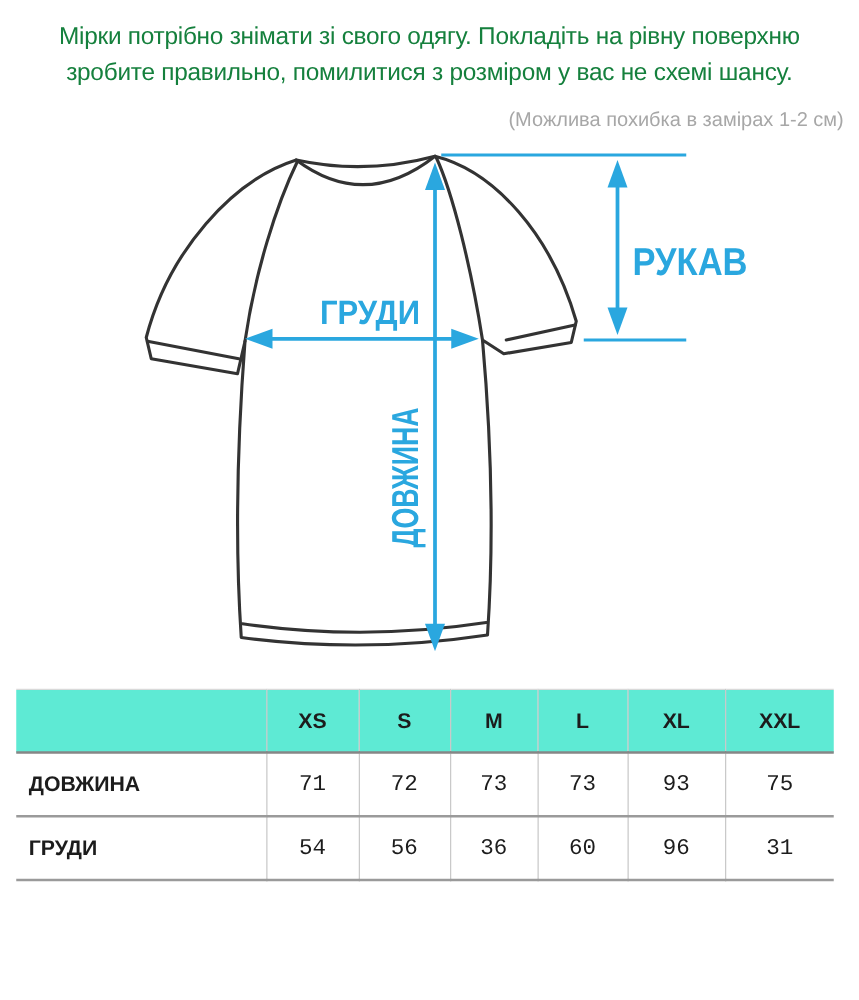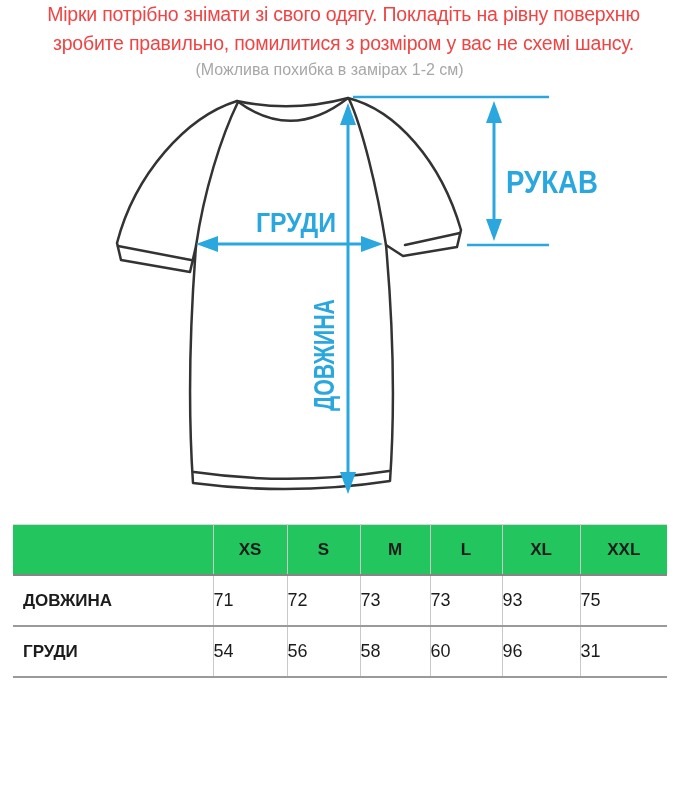--- a/index.html
+++ b/index.html
@@ -9,30 +9,31 @@
     width: 687px;
     font-family: "Liberation Sans", sans-serif;
   }
   .page {
     width: 687px;
     height: 800px;
     background: #ffffff;
     overflow: hidden;
   }
   .intro {
+    padding-top: 15px;
     text-align: center;
     font-size: 19.5px;
     line-height: 29px;
-    color: #ef4444;
+    color: #15803d;
     letter-spacing: -0.2px;
   }
   .note {
-    margin-top: 3px;
-    padding-right: 28px;
-    text-align: center;
+    margin-top: 15px;
+    padding-right: 12px;
+    text-align: right;
     font-size: 16px;
     color: #a7a7a7;
   }
   .diagram {
     width: 687px;
     height: 445px;
     position: relative;
   }
   .diagram svg { display: block; }
   .diagram text {
@@ -47,21 +48,21 @@
     color: #1c1c1c;
   }
   table.size-table col.c-label { width: 200px; }
   table.size-table col.c-xs  { width: 74px; }
   table.size-table col.c-s   { width: 73px; }
   table.size-table col.c-m   { width: 70px; }
   table.size-table col.c-l   { width: 72px; }
   table.size-table col.c-xl  { width: 78px; }
   table.size-table col.c-xxl { width: 87px; }
   table.size-table thead tr {
-    background: #22c55e;
+    background: #5eead4;
     border-top: 1px solid #d9d9d9;
     border-bottom: 2px solid #868686;
   }
   table.size-table tbody tr {
     border-bottom: 2px solid #9a9a9a;
   }
   table.size-table th, table.size-table td {
     height: 49px;
     padding: 0;
     vertical-align: middle;
@@ -76,20 +77,22 @@
   }
   table.size-table th.rowlabel {
     font-size: 17px;
     font-weight: bold;
     text-align: left;
     padding-left: 10px;
   }
   table.size-table td {
     font-size: 18px;
     font-weight: normal;
+    text-align: center;
+    font-family: Liberation Mono, monospace;
   }
 </style>
 </head>
 <body>
 
 <div class="page">
 
   <div class="intro">
     <div>Мірки потрібно знімати зі свого одягу. Покладіть на рівну поверхню</div>
     <div>зробите правильно, помилитися з розміром у вас не схемі шансу.</div>
@@ -176,21 +179,21 @@
           <td>72</td>
           <td>73</td>
           <td>73</td>
           <td>93</td>
           <td>75</td>
         </tr>
         <tr>
           <th class="rowlabel">ГРУДИ</th>
           <td>54</td>
           <td>56</td>
-          <td>58</td>
+          <td>36</td>
           <td>60</td>
           <td>96</td>
           <td>31</td>
         </tr>
       </tbody>
   </table>
 
 </div>
 
 </body></html>

